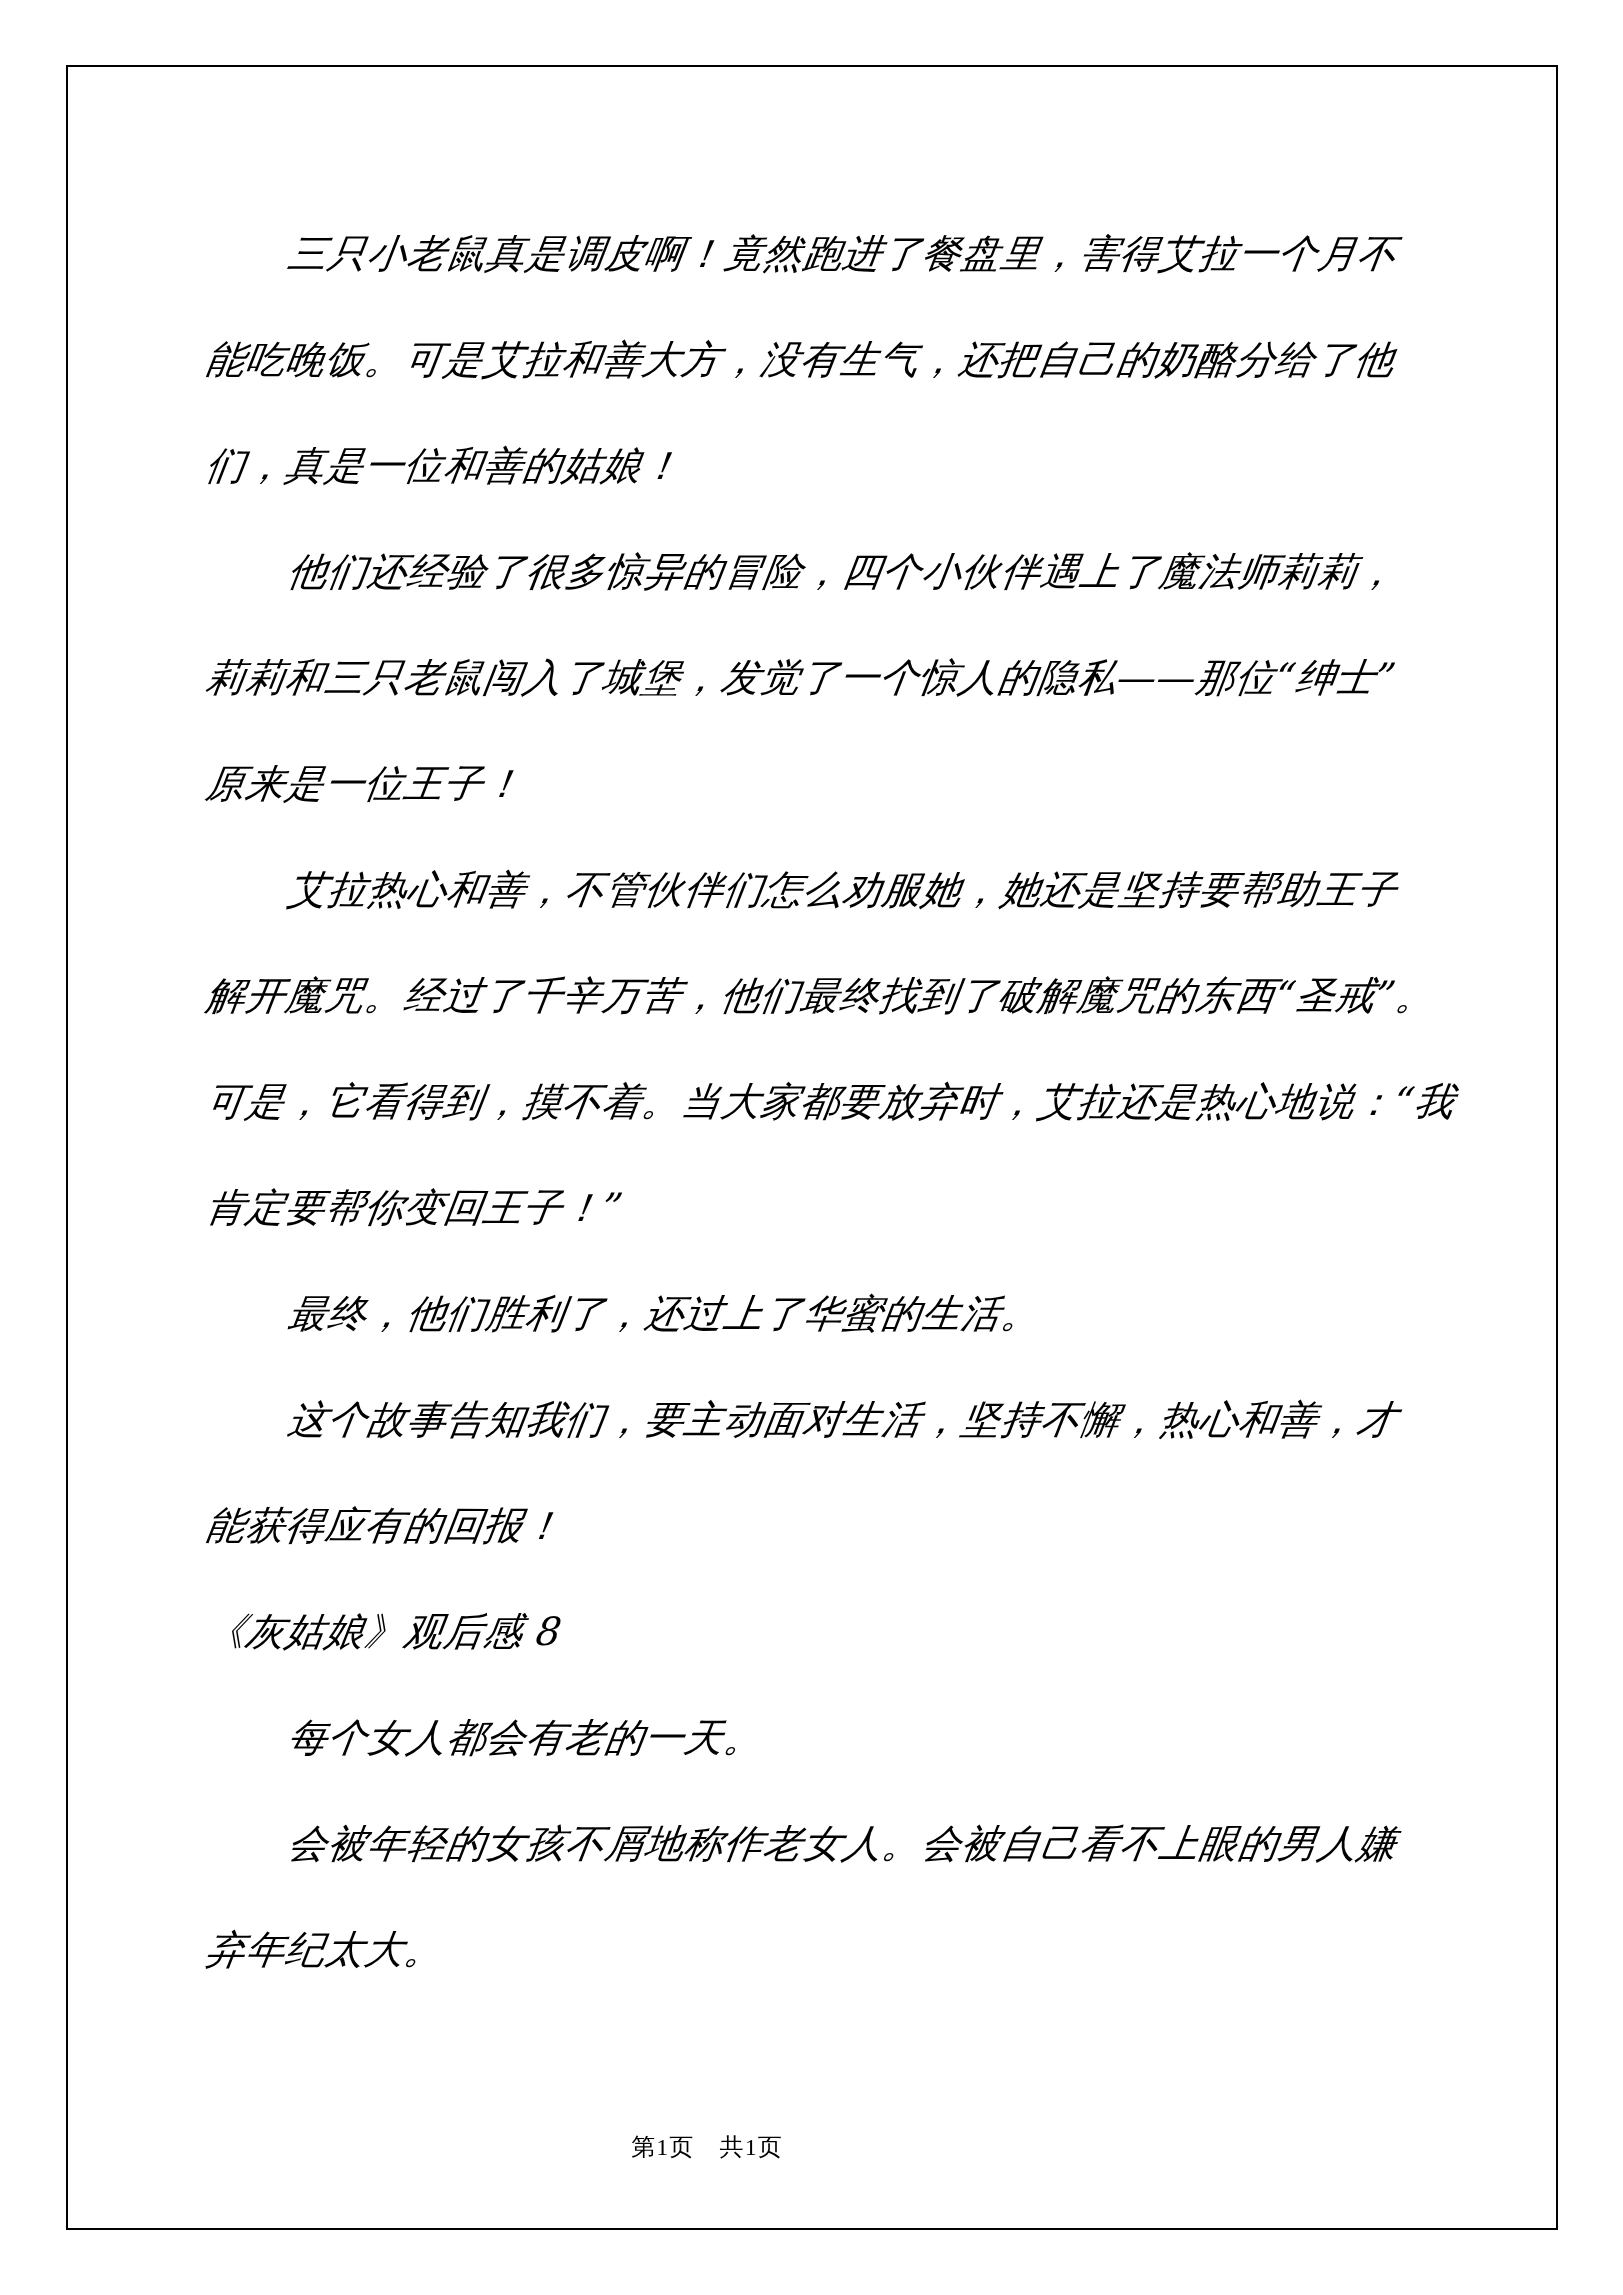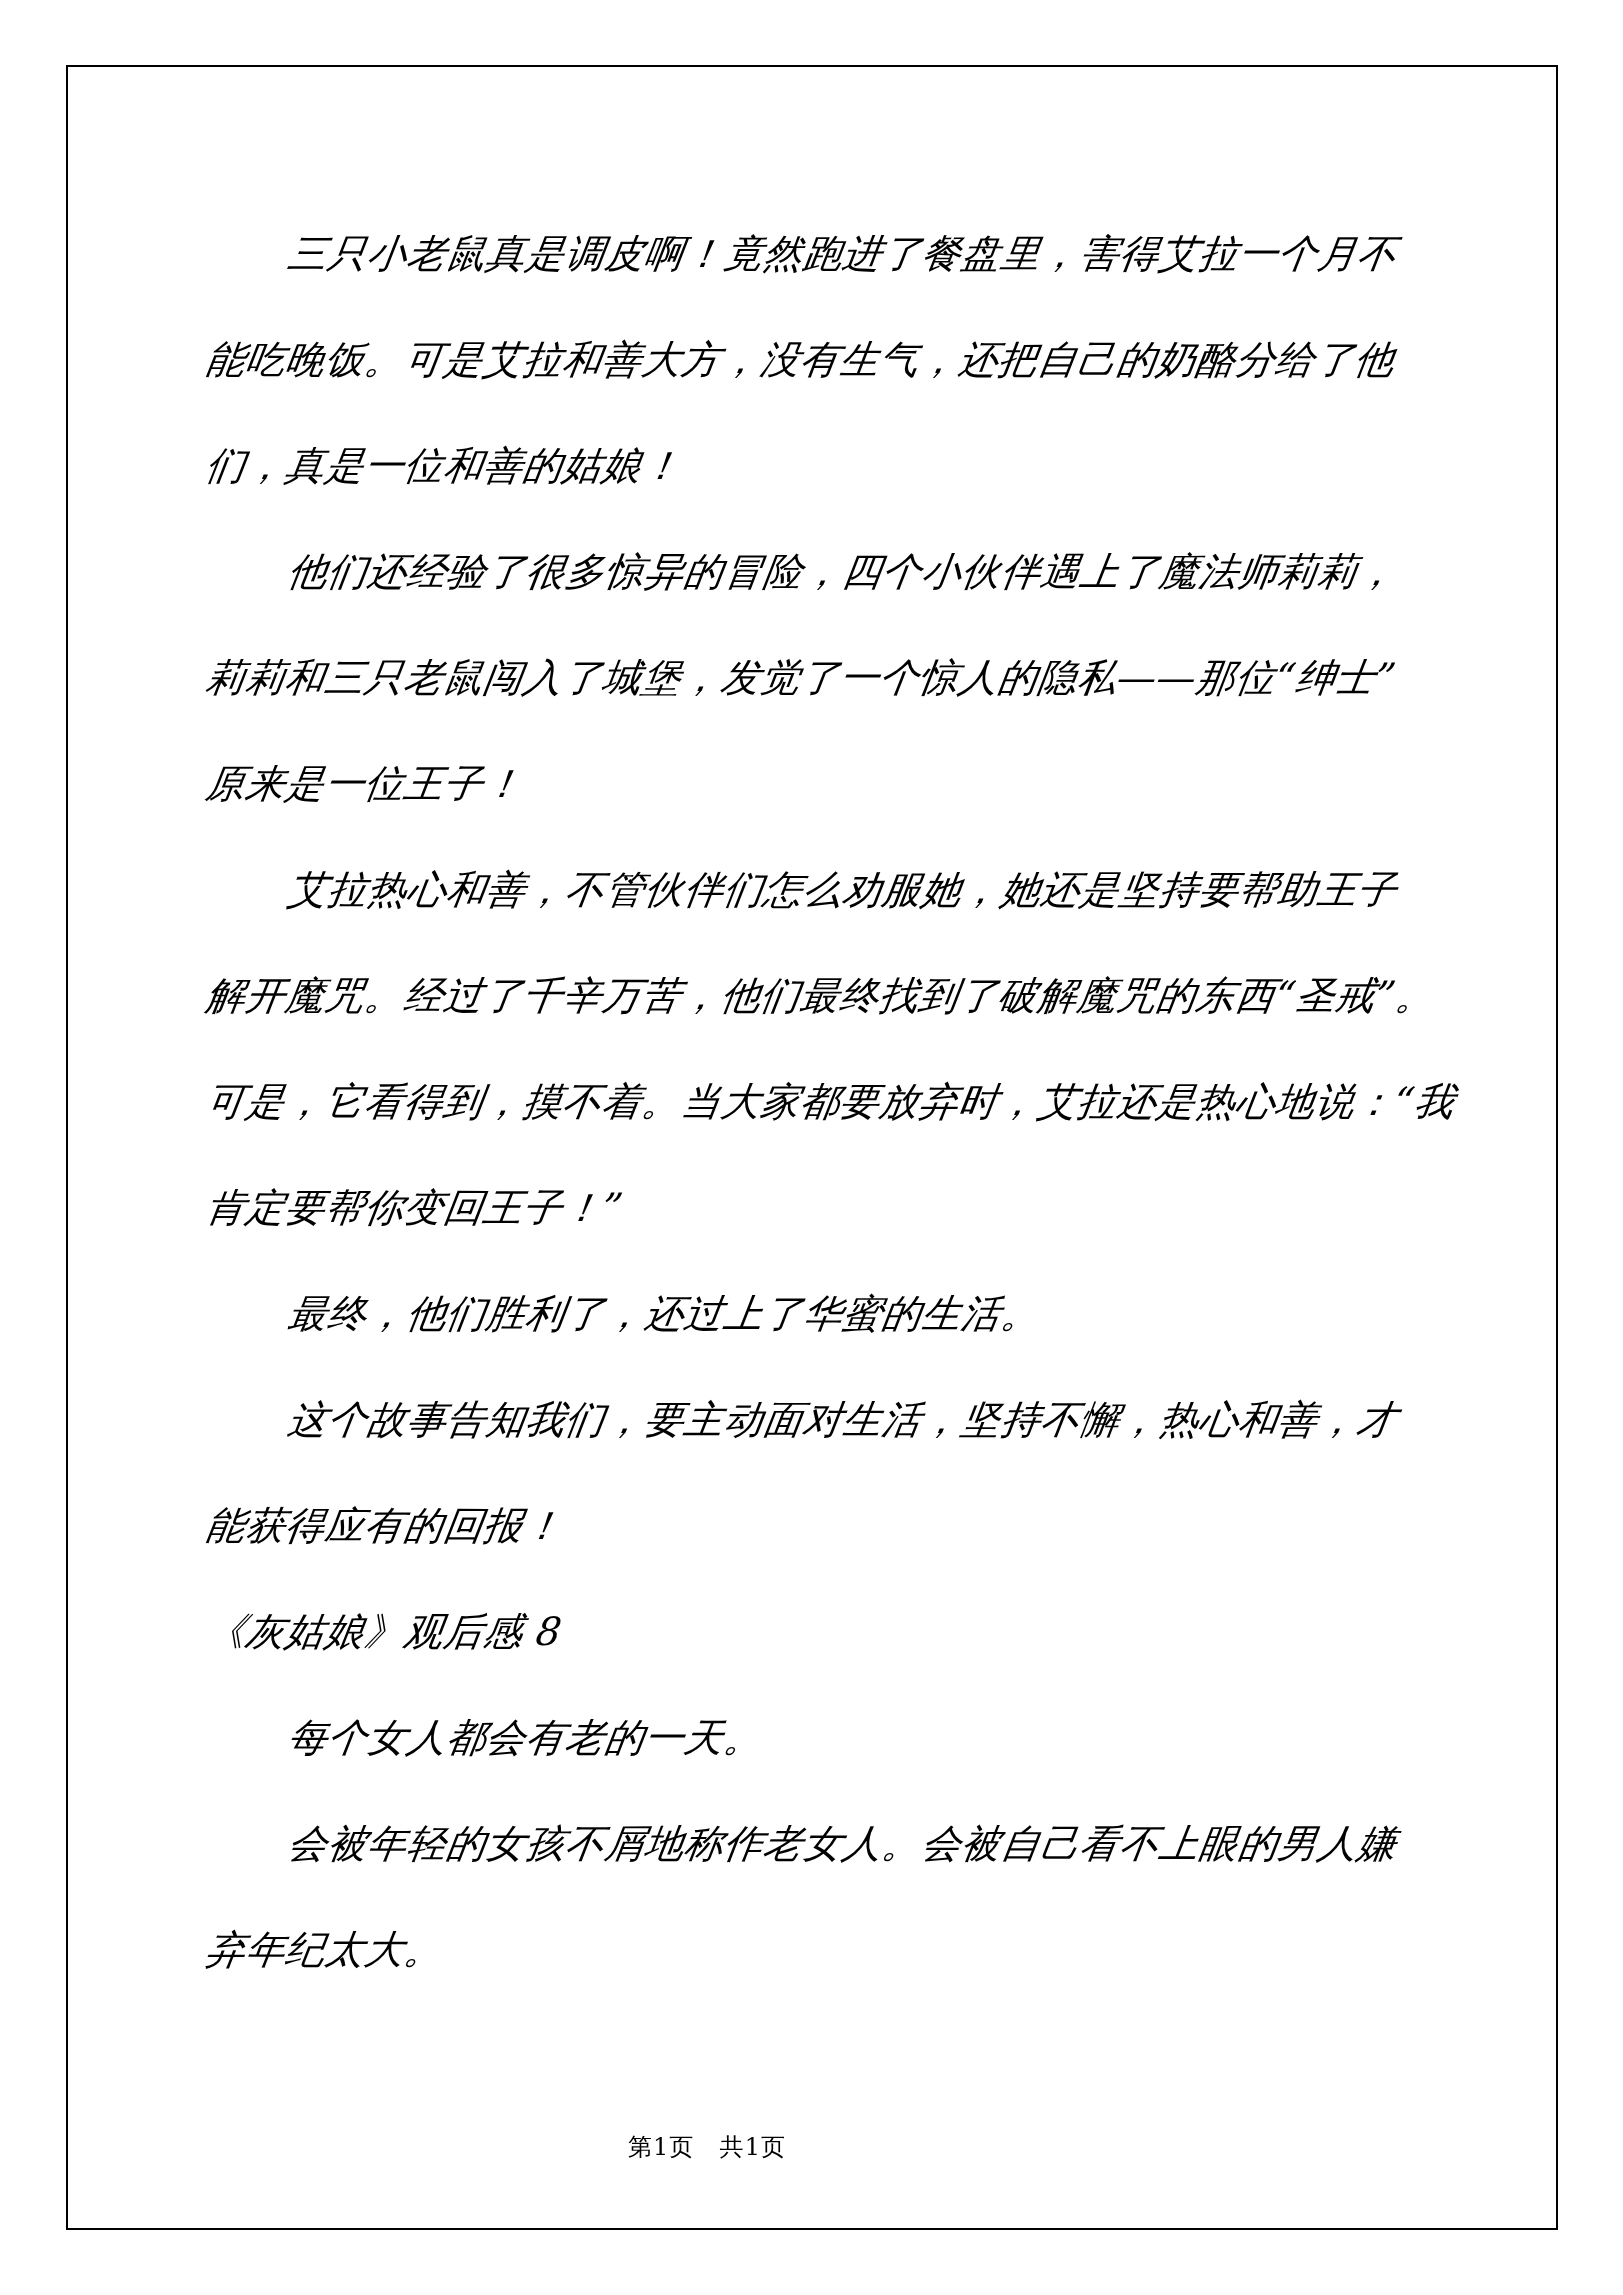--- a/index.html
+++ b/index.html
@@ -47,20 +47,21 @@
   }
   .footer {
     position: absolute;
     left: 0;
     top: 2131px;
     width: 1414px;
     text-align: center;
     font-size: 24px;
     letter-spacing: 1.1px;
     font-style: normal;
+    font-family: Liberation Serif, serif;
   }
 </style>
 </head>
 <body>
 
 <div class="screen">
 
   <div class="page-border"></div>
 
   <div class="text-block">

